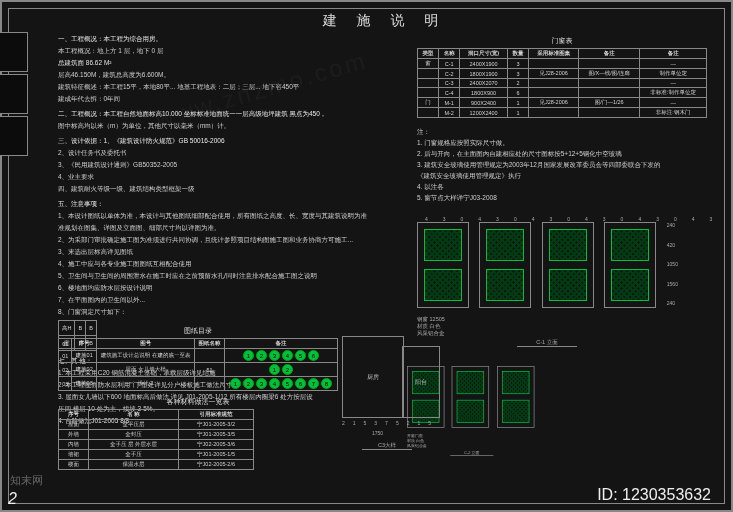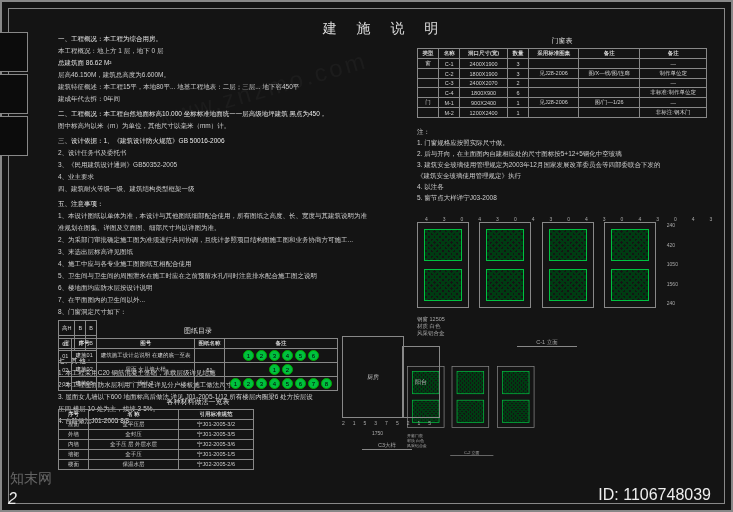--- a/index.html
+++ b/index.html
@@ -39,21 +39,21 @@
   .content{
     position:absolute;
     left:40px; right:4px; top:4px; bottom:4px;
     overflow:hidden;
   }
   .title-cn{
     font-size:14px;
     letter-spacing:8px;
     text-align:center;
     color:#ddd;
-    margin-top:14px;
+    margin-top:6px;
   }
   .col{
     position:absolute;
     font-size:7px;
     color:#cfcfcf;
     line-height:12px;
   }
   .col-left{
     left:16px; top:24px; width:320px;
   }
@@ -165,21 +165,21 @@
     position:absolute;
     right:22px; bottom:28px;
     font-size:48px;
     color:rgba(230,230,230,0.35);
     letter-spacing:6px;
     font-weight:300;
   }
   .wm-small{
     position:absolute;
     left:8px; bottom:22px;
-    font-size:14px;
+    font-size:11px;
     color:rgba(200,200,200,0.45);
   }
   .wm-url{
     position:absolute;
     left:110px; top:70px;
     transform:rotate(-16deg);
     font-size:24px;
     color:rgba(255,255,255,0.035);
     letter-spacing:3px;
     pointer-events:none;
@@ -458,14 +458,14 @@
          <span>215</span><span>375</span><span>215</span>
       </div>
       <div class="dim" style="position:absolute;left:30px;top:94px">1750</div>
       <div class="label-tiny" style="position:absolute;left:20px;top:106px;border-bottom:1px solid #888;width:50px;text-align:center">C3大样</div>
     </div>
 
   </div>
 
   <div class="pagenum">2</div>
   <div class="wm-small">知末网</div>
-  <div class="id-line">ID: 1106748039</div>
+  <div class="id-line">ID: 1230353632</div>
 </div>
 
 </body></html>

